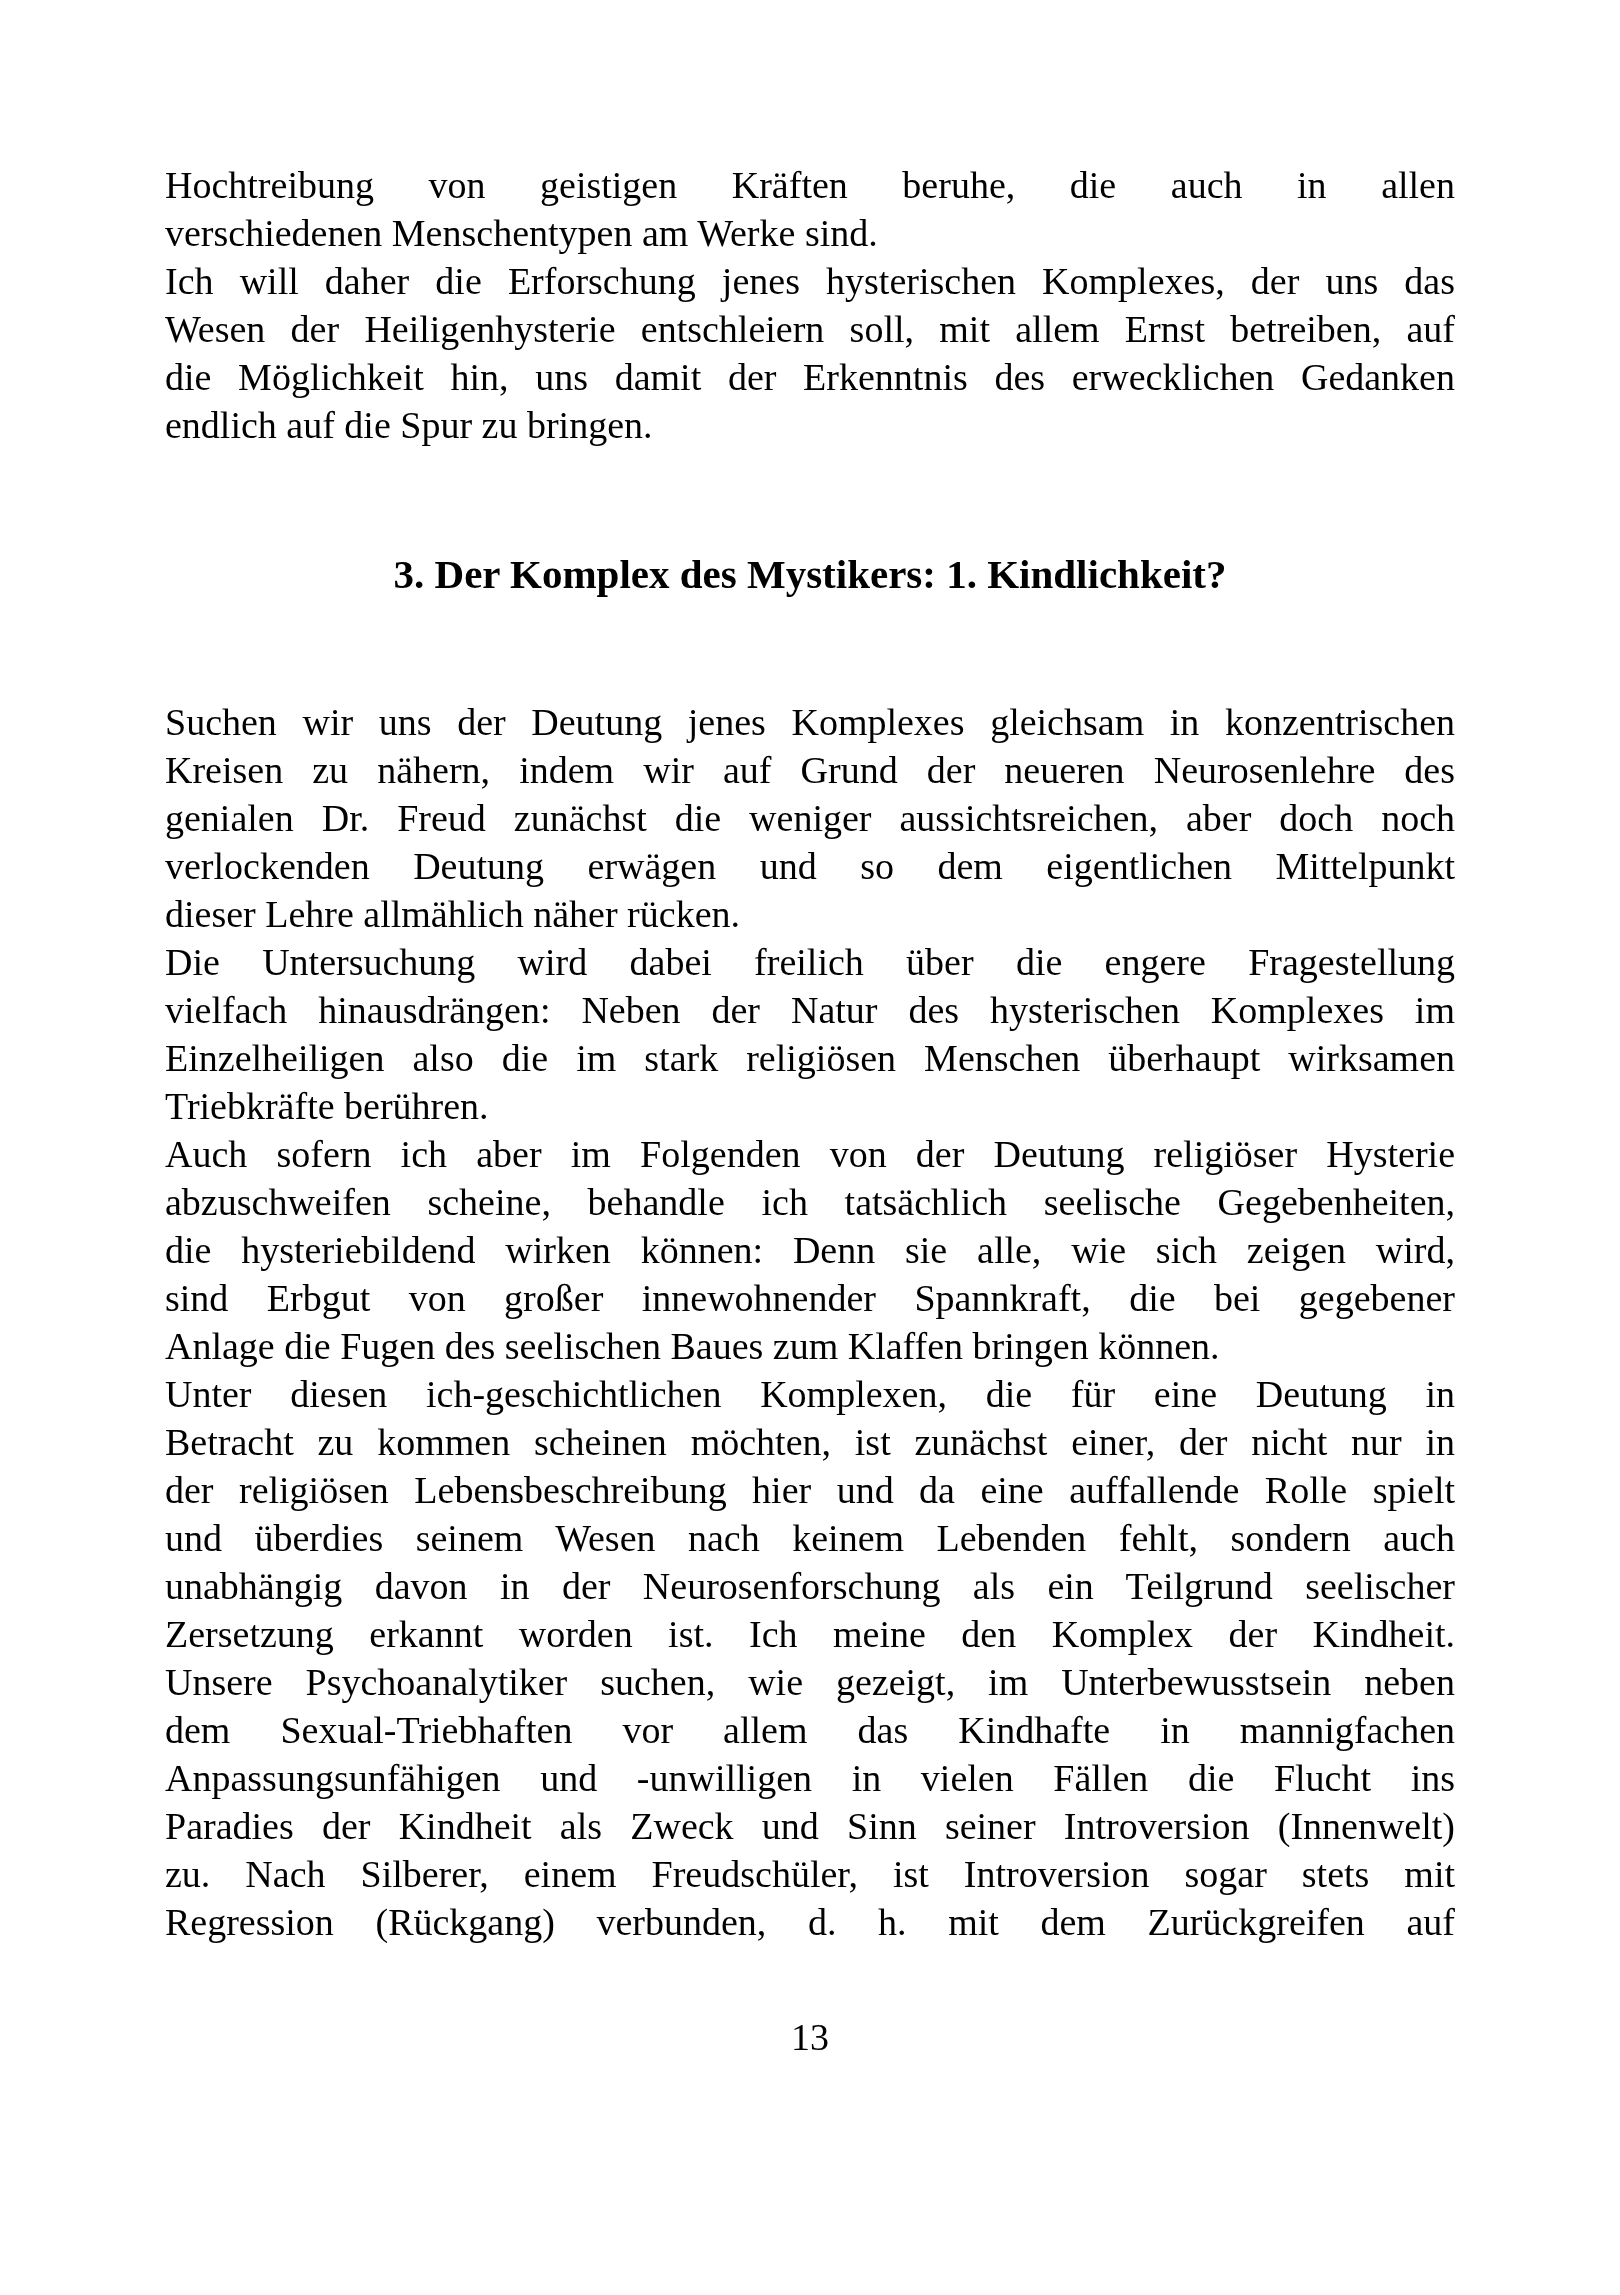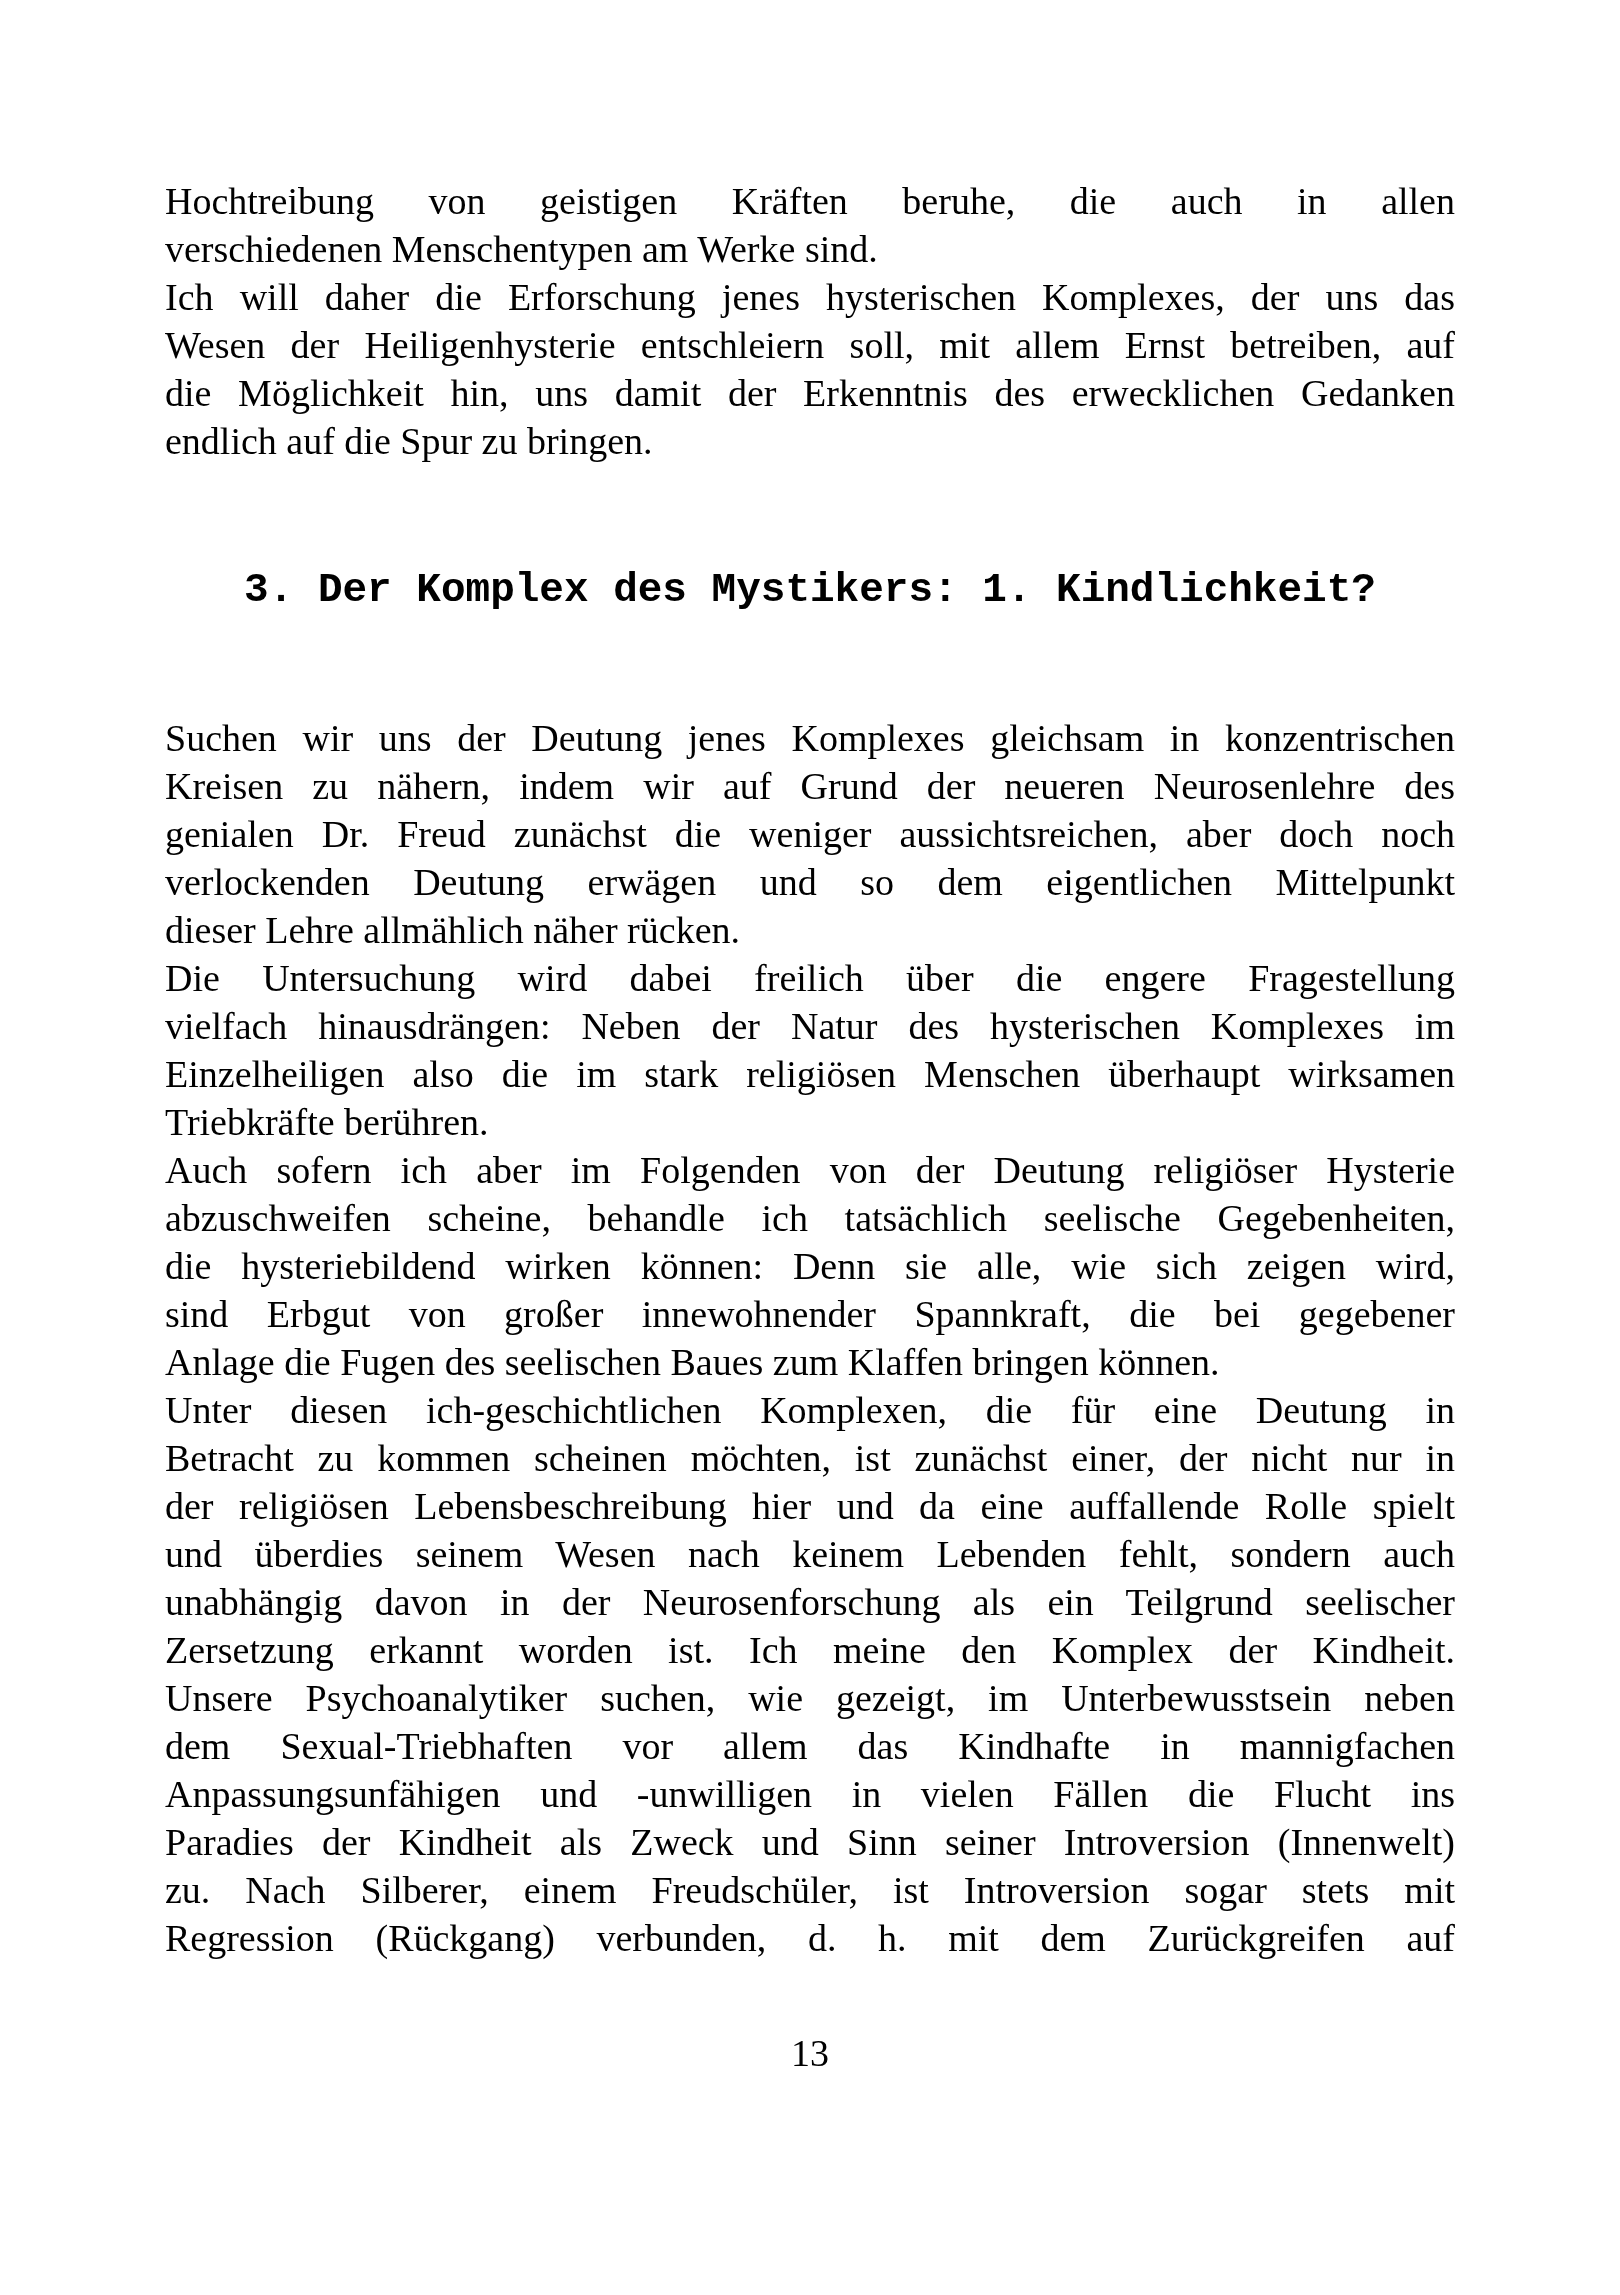--- a/index.html
+++ b/index.html
@@ -12,21 +12,21 @@
     height: 2295px;
     background: #ffffff;
     color: #000000;
     overflow: hidden;
     position: relative;
     font-family: "Liberation Serif", "DejaVu Serif", serif;
   }
   .text-column {
     position: absolute;
     left: 165px;
-    top: 16px;
+    top: 0;
     width: 1290px;
     padding-top: 161px;
     font-size: 38px;
     line-height: 48px;
     color: #000000;
   }
   .line {
     text-align: justify;
     text-align-last: justify;
     text-justify: inter-word;
@@ -35,21 +35,20 @@
   .line.end {
     text-align-last: left;
   }
   .heading {
     font-size: 41px;
     font-weight: bold;
     text-align: center;
     text-align-last: center;
     line-height: 48px;
     margin: 101px 0 100px 0;
-    font-family: Liberation Mono, monospace;
   }
   .page-number {
     text-align: right;
     text-align-last: center;
     margin-top: 67px;
     font-size: 38px;
     line-height: 48px;
   }
 </style>
 </head>

